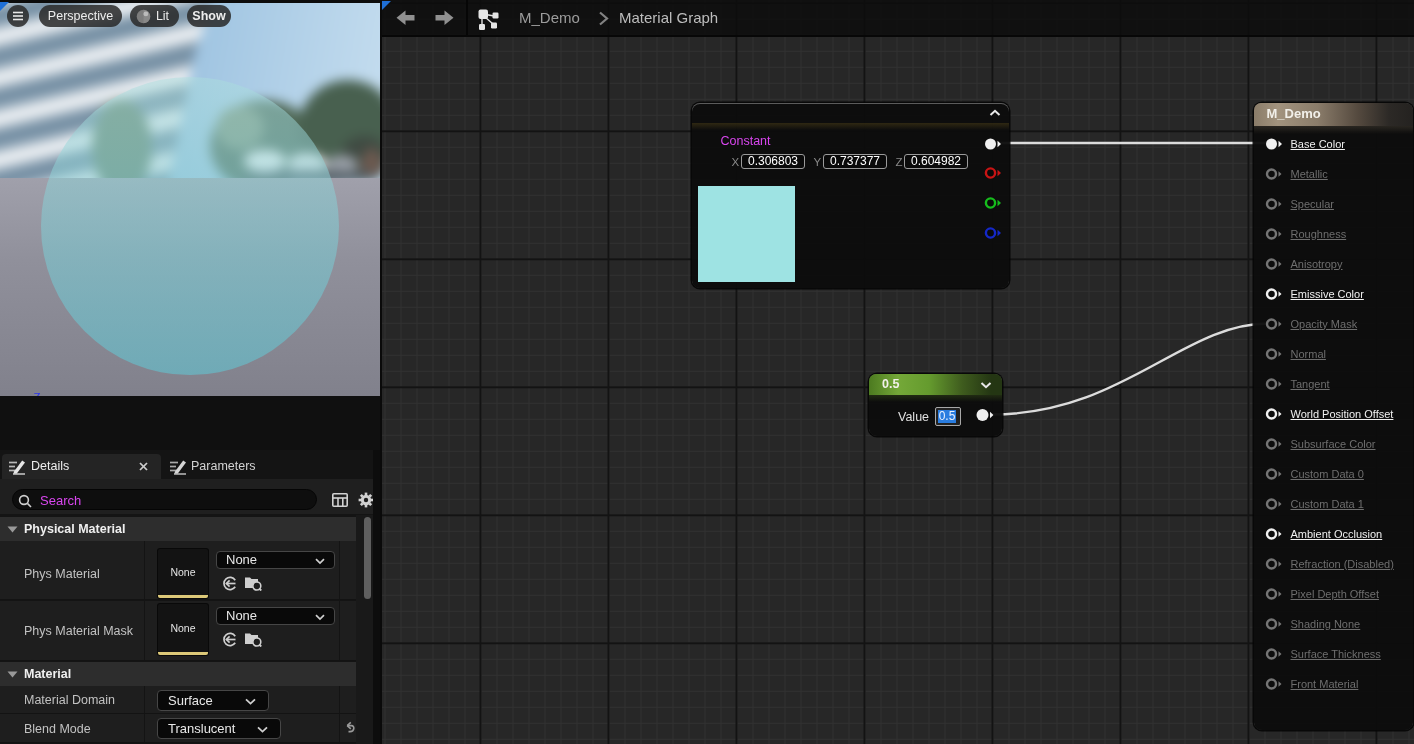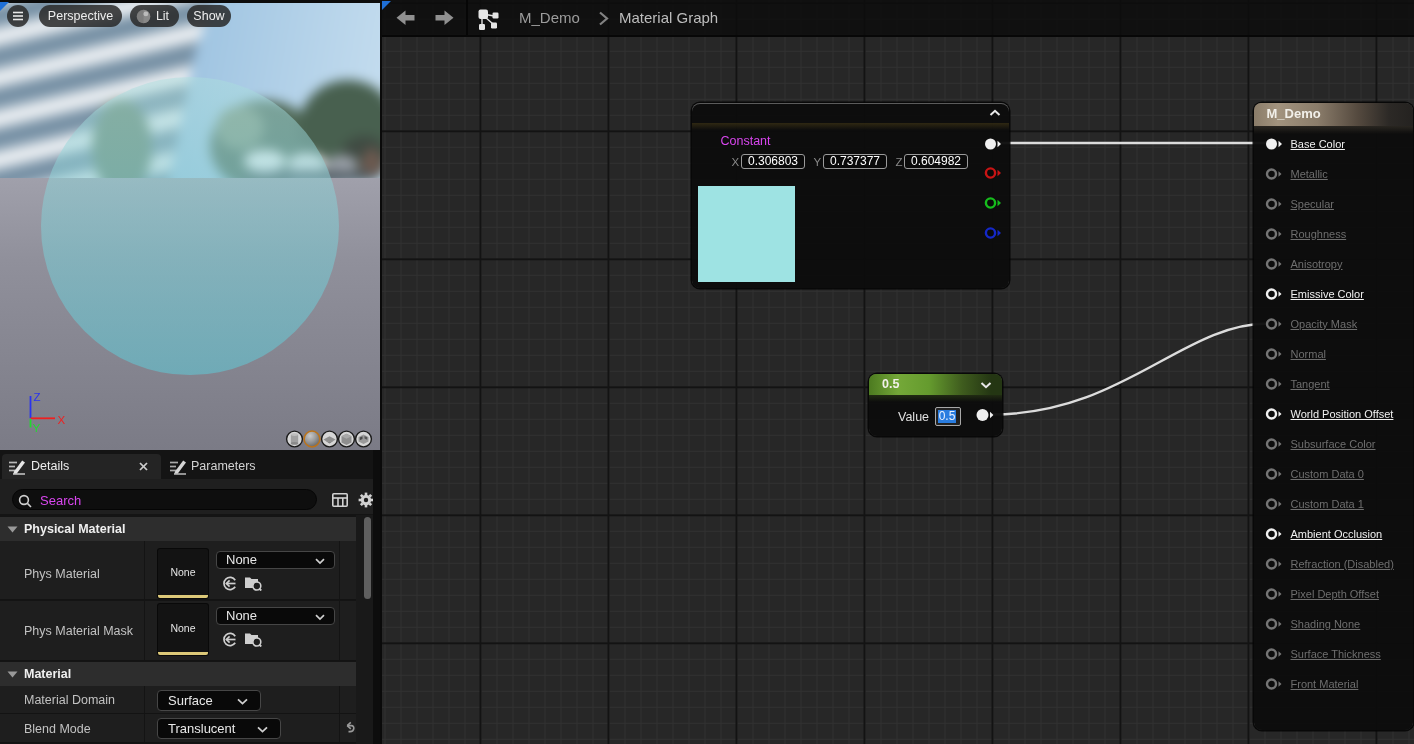--- a/index.html
+++ b/index.html
@@ -1,21 +1,21 @@
 <!DOCTYPE html>
 <html><head>
 <meta charset="utf-8">
 <style>
   * { margin:0; padding:0; box-sizing:border-box; }
   body { font-family:"Liberation Sans", sans-serif; background:#000; }
   #page { position:relative; width:1414px; height:744px; overflow:hidden; background:#101010; }
   .abs { position:absolute; }
 
   
-  #viewport { left:0; top:0; width:380px; height:450px; overflow:hidden; background:#8da0b5; }
+  #viewport { left:0; top:0; width:380px; height:396px; overflow:hidden; background:#8da0b5; }
   #photo { left:0; top:0; width:380px; height:186px; overflow:hidden; }
   #photoin { position:absolute; left:-12px; top:-12px; width:404px; height:210px; filter:blur(6px); }
   #sky { position:absolute; left:0; top:0; width:404px; height:210px;
     background:linear-gradient(100deg,#7da5cb 0%,#9cc2e0 45%,#b7d4ea 78%,#c8dff0 100%); }
   .blob { position:absolute; border-radius:50%; }
   #building { position:absolute; left:-30px; top:-30px; width:300px; height:270px;
     background:repeating-linear-gradient(-13deg, #eff2f5 0px, #f4f6f8 8px, #a8b9c7 14px, #6a869c 22px, #7e96a9 32px, #e5ebf0 40px);
     clip-path:polygon(0 0, 90% 0, 79% 35%, 67% 100%, 0 100%); }
   #floor { left:0; top:178px; width:380px; height:272px;
     background:linear-gradient(to bottom,#a0a0ab 0%, #90909b 30%, #7b7b86 100%); }
@@ -114,21 +114,21 @@
           </g>
         </svg></div>
     <div class="vbtn" style="left:39px;width:83px;">Perspective</div>
     <div class="vbtn" style="left:130px;width:49px;"><span style="margin-left:16px;">Lit</span>
       <svg width="15" height="15" style="position:absolute;left:6px;top:3.5px;">
           <circle cx="7.5" cy="7.5" r="6.8" fill="#7c7c7c"></circle>
           <circle cx="9.9" cy="4.9" r="2.4" fill="#d8d8d8"></circle>
           <path d="M7.5,0.7 A6.8,6.8 0 0 1 7.5,14.3 Z" fill="#9a9a9a" opacity="0.45"></path>
         </svg>
     </div>
-    <div class="vbtn" style="left:187px;width:44px;">Show</div>
+    <div class="vbtn" style="left:187px;width:44px;font-weight:bold;">Show</div>
 
     <div class="abs" style="left:0;top:0;width:380px;height:3px;background:#0c0c0c;"></div>
     <svg class="abs" style="left:0;top:2px;" width="10" height="10">
         <polygon points="0,0 9,0 0,9" fill="#1f6fd6"></polygon>
       </svg>
 
     <svg class="abs" style="left:20px;top:385px;" width="50" height="50">
       <line x1="10.5" y1="33.3" x2="10.5" y2="11" stroke="#2a33ee" stroke-width="1.8"></line>
       <line x1="10.5" y1="33.3" x2="35" y2="33.3" stroke="#ee2020" stroke-width="1.8"></line>
       <line x1="10.5" y1="33.8" x2="10.5" y2="42.5" stroke="#22d830" stroke-width="1.8"></line>
@@ -267,21 +267,21 @@
           <line x1="15" y1="13.5" x2="17.3" y2="15.5" stroke="#cfcfcf" stroke-width="1.8"></line>
         </svg>
     </div>
     <div class="sect" style="top:212px;"><svg class="abs" style="left:7px;top:9px;" width="11" height="7">
           <polygon points="0.5,0.5 10.5,0.5 5.5,6.5" fill="#999"></polygon>
         </svg><span style="margin-left:24px;">Material</span></div>
     <div class="row" style="top:236px;height:28px;">
         <div class="coldiv"></div>
         <div class="coldiv2"></div>
       <div class="rowlabel" style="top:7px;">Material Domain</div>
-      <div class="dd" style="left:157px;top:4px;width:104px;height:21px;line-height:19px;padding-left:10px;">Surface
+      <div class="dd" style="left:157px;top:4px;width:112px;height:21px;line-height:19px;padding-left:10px;">Surface
         <svg class="abs" style="right:12px;top:7px;" width="11" height="8">
             <polyline points="1,1.4 5.5,5.6 10,1.4" stroke="#cfcfcf" stroke-width="1.8" fill="none"></polyline>
           </svg></div>
     </div>
     <div class="row" style="top:264px;height:29px;">
         <div class="coldiv"></div>
         <div class="coldiv2"></div>
       <div class="rowlabel" style="top:8px;">Blend Mode</div>
       <div class="dd" style="left:157px;top:4px;width:124px;height:21px;line-height:19px;padding-left:10px;">Translucent
         <svg class="abs" style="right:12px;top:7px;" width="11" height="8">

